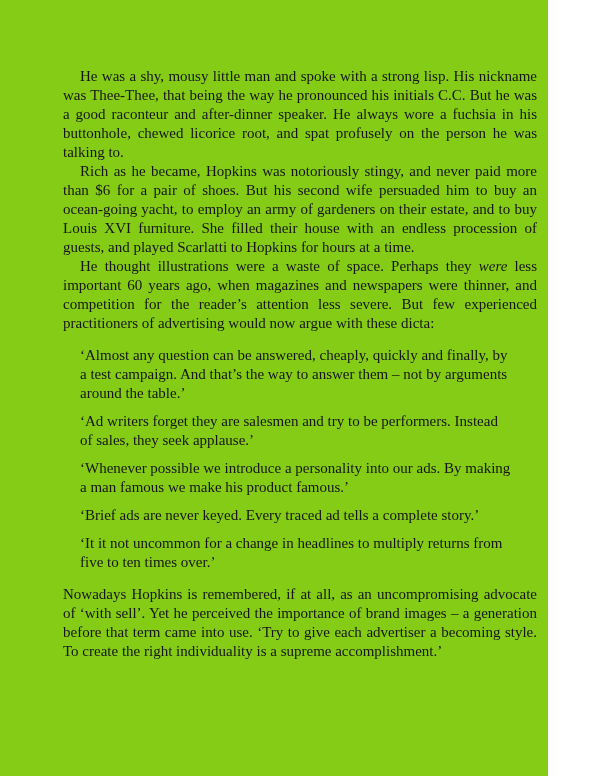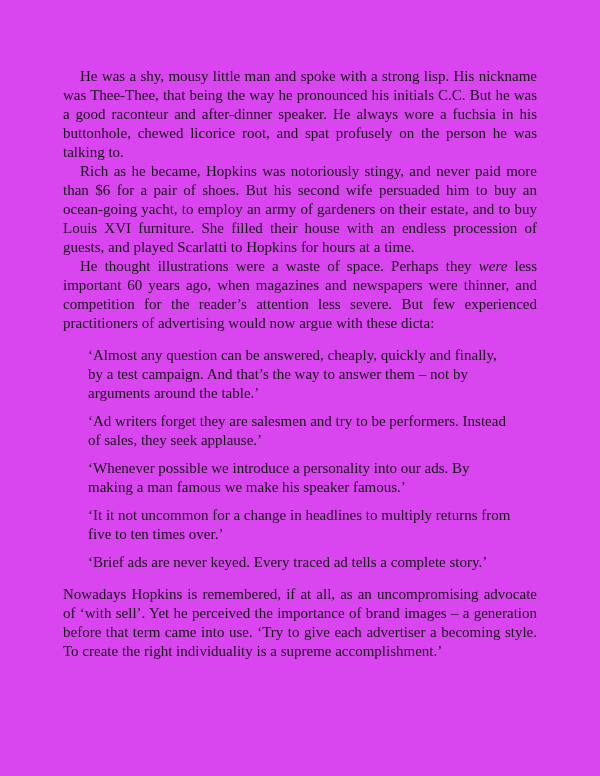--- a/index.html
+++ b/index.html
@@ -4,23 +4,23 @@
 <style>
   html, body { margin: 0; padding: 0; }
   body {
     width: 600px;
     height: 776px;
     background: #ffffff;
     font-family: "Liberation Serif", serif;
   }
   .page {
     position: relative;
-    width: 600px;
+    width: 548px;
     height: 776px;
-    background: #d946ef;
+    background: #84cc16;
     overflow: hidden;
   }
   .text-column {
     position: absolute;
     left: 63px;
     top: 67px;
     width: 474px;
     font-size: 15px;
     line-height: 19px;
     color: #161616;
@@ -29,40 +29,40 @@
   p { margin: 0; padding: 0; }
   .indent { text-indent: 17px; }
   .noindent { text-indent: 0; }
   em.ital { }
   .quote-block {
     margin: 13px 0 13px 0;
     padding-left: 17px;
     width: 432px;
     text-align: left;
   }
-  .quote { margin: 0 0 9px 8px; }
+  .quote { margin: 0 0 9px 0; }
   .quote:last-child { margin-bottom: 0; }
 </style>
 </head>
 <body>
 
 <div class="page">
   <div class="text-column">
 
     <p class="body indent">He was a shy, mousy little man and spoke with a strong lisp. His nickname was Thee-Thee, that being the way he pronounced his initials C.C. But he was a good raconteur and after-dinner speaker. He always wore a fuchsia in his buttonhole, chewed licorice root, and spat profusely on the person he was talking to.</p>
 
     <p class="body indent">Rich as he became, Hopkins was notoriously stingy, and never paid more than $6 for a pair of shoes. But his second wife persuaded him to buy an ocean-going yacht, to employ an army of gardeners on their estate, and to buy Louis XVI furniture. She filled their house with an endless procession of guests, and played Scarlatti to Hopkins for hours at a time.</p>
 
     <p class="body indent"><span>He thought illustrations were a waste of space. Perhaps they </span><em class="ital">were</em><span> less important 60 years ago, when magazines and newspapers were thinner, and competition for the reader’s attention less severe. But few experienced practitioners of advertising would now argue with these dicta:</span></p>
 
     <div class="quote-block">
       <p class="quote">‘Almost any question can be answered, cheaply, quickly and finally, by a test campaign. And that’s the way to answer them – not by arguments around the table.’</p>
       <p class="quote">‘Ad writers forget they are salesmen and try to be performers. Instead of sales, they seek applause.’</p>
-      <p class="quote">‘Whenever possible we introduce a personality into our ads. By making a man famous we make his speaker famous.’</p>
+      <p class="quote">‘Whenever possible we introduce a personality into our ads. By making a man famous we make his product famous.’</p>
+      <p class="quote">‘Brief ads are never keyed. Every traced ad tells a complete story.’</p>
       <p class="quote">‘It it not uncommon for a change in headlines to multiply returns from five to ten times over.’</p>
-      <p class="quote">‘Brief ads are never keyed. Every traced ad tells a complete story.’</p>
     </div>
 
     <p class="body noindent">Nowadays Hopkins is remembered, if at all, as an uncompromising advocate of ‘with sell’. Yet he perceived the importance of brand images – a generation before that term came into use. ‘Try to give each advertiser a becoming style. To create the right individuality is a supreme accomplishment.’</p>
 
 
   </div>
 </div>
 
 </body></html>

